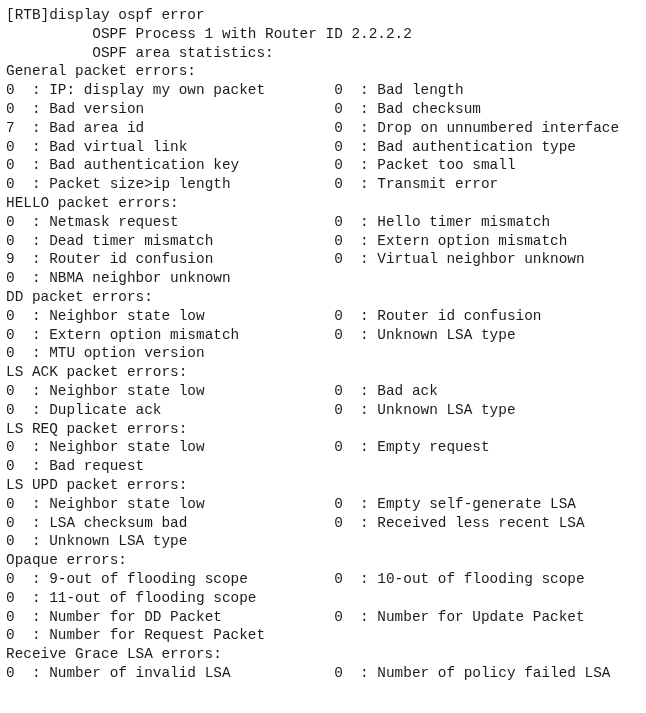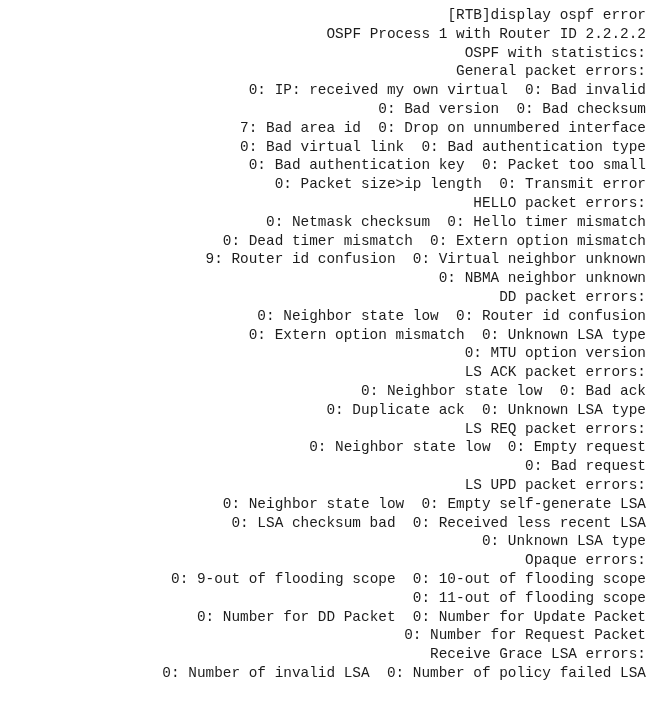--- a/index.html
+++ b/index.html
@@ -15,44 +15,43 @@
   }
   #screen {
     padding: 6px 0 0 6px;
     width: 640px;
     height: 707px;
     overflow: hidden;
   }
   .line {
     white-space: pre;
     height: 18.8px;
-    text-align: right;
   }
   .indent { padding-left: 10ch; }
   .cell { display: inline-block; white-space: pre; }
   .lcell { width: 38ch; }
   .count { display: inline-block; width: 3ch; white-space: pre; }
 </style>
 </head>
 <body style="background: rgb(255, 255, 255); color: rgb(28, 28, 28);">
 
 <div id="screen">
   <div class="line"><span>[RTB]display ospf error</span></div>
   <div id="terminal-body">
       <div class="line indent">OSPF Process 1 with Router ID 2.2.2.2</div>
-      <div class="line indent">OSPF with statistics:</div>
+      <div class="line indent">OSPF area statistics:</div>
       <div class="line">General packet errors:</div>
-      <div class="line"><span class="cell lcell"><span class="count">0</span><span>: </span><span>IP: received my own virtual</span></span><span class="cell"><span class="count">0</span><span>: </span><span>Bad invalid</span></span></div>
+      <div class="line"><span class="cell lcell"><span class="count">0</span><span>: </span><span>IP: display my own packet</span></span><span class="cell"><span class="count">0</span><span>: </span><span>Bad length</span></span></div>
       <div class="line"><span class="cell lcell"><span class="count">0</span><span>: </span><span>Bad version</span></span><span class="cell"><span class="count">0</span><span>: </span><span>Bad checksum</span></span></div>
       <div class="line"><span class="cell lcell"><span class="count">7</span><span>: </span><span>Bad area id</span></span><span class="cell"><span class="count">0</span><span>: </span><span>Drop on unnumbered interface</span></span></div>
       <div class="line"><span class="cell lcell"><span class="count">0</span><span>: </span><span>Bad virtual link</span></span><span class="cell"><span class="count">0</span><span>: </span><span>Bad authentication type</span></span></div>
       <div class="line"><span class="cell lcell"><span class="count">0</span><span>: </span><span>Bad authentication key</span></span><span class="cell"><span class="count">0</span><span>: </span><span>Packet too small</span></span></div>
       <div class="line"><span class="cell lcell"><span class="count">0</span><span>: </span><span>Packet size&gt;ip length</span></span><span class="cell"><span class="count">0</span><span>: </span><span>Transmit error</span></span></div>
       <div class="line">HELLO packet errors:</div>
-      <div class="line"><span class="cell lcell"><span class="count">0</span><span>: </span><span>Netmask checksum</span></span><span class="cell"><span class="count">0</span><span>: </span><span>Hello timer mismatch</span></span></div>
+      <div class="line"><span class="cell lcell"><span class="count">0</span><span>: </span><span>Netmask request</span></span><span class="cell"><span class="count">0</span><span>: </span><span>Hello timer mismatch</span></span></div>
       <div class="line"><span class="cell lcell"><span class="count">0</span><span>: </span><span>Dead timer mismatch</span></span><span class="cell"><span class="count">0</span><span>: </span><span>Extern option mismatch</span></span></div>
       <div class="line"><span class="cell lcell"><span class="count">9</span><span>: </span><span>Router id confusion</span></span><span class="cell"><span class="count">0</span><span>: </span><span>Virtual neighbor unknown</span></span></div>
       <div class="line"><span class="cell lcell"><span class="count">0</span><span>: </span><span>NBMA neighbor unknown</span></span></div>
       <div class="line">DD packet errors:</div>
       <div class="line"><span class="cell lcell"><span class="count">0</span><span>: </span><span>Neighbor state low</span></span><span class="cell"><span class="count">0</span><span>: </span><span>Router id confusion</span></span></div>
       <div class="line"><span class="cell lcell"><span class="count">0</span><span>: </span><span>Extern option mismatch</span></span><span class="cell"><span class="count">0</span><span>: </span><span>Unknown LSA type</span></span></div>
       <div class="line"><span class="cell lcell"><span class="count">0</span><span>: </span><span>MTU option version</span></span></div>
       <div class="line">LS ACK packet errors:</div>
       <div class="line"><span class="cell lcell"><span class="count">0</span><span>: </span><span>Neighbor state low</span></span><span class="cell"><span class="count">0</span><span>: </span><span>Bad ack</span></span></div>
       <div class="line"><span class="cell lcell"><span class="count">0</span><span>: </span><span>Duplicate ack</span></span><span class="cell"><span class="count">0</span><span>: </span><span>Unknown LSA type</span></span></div>

